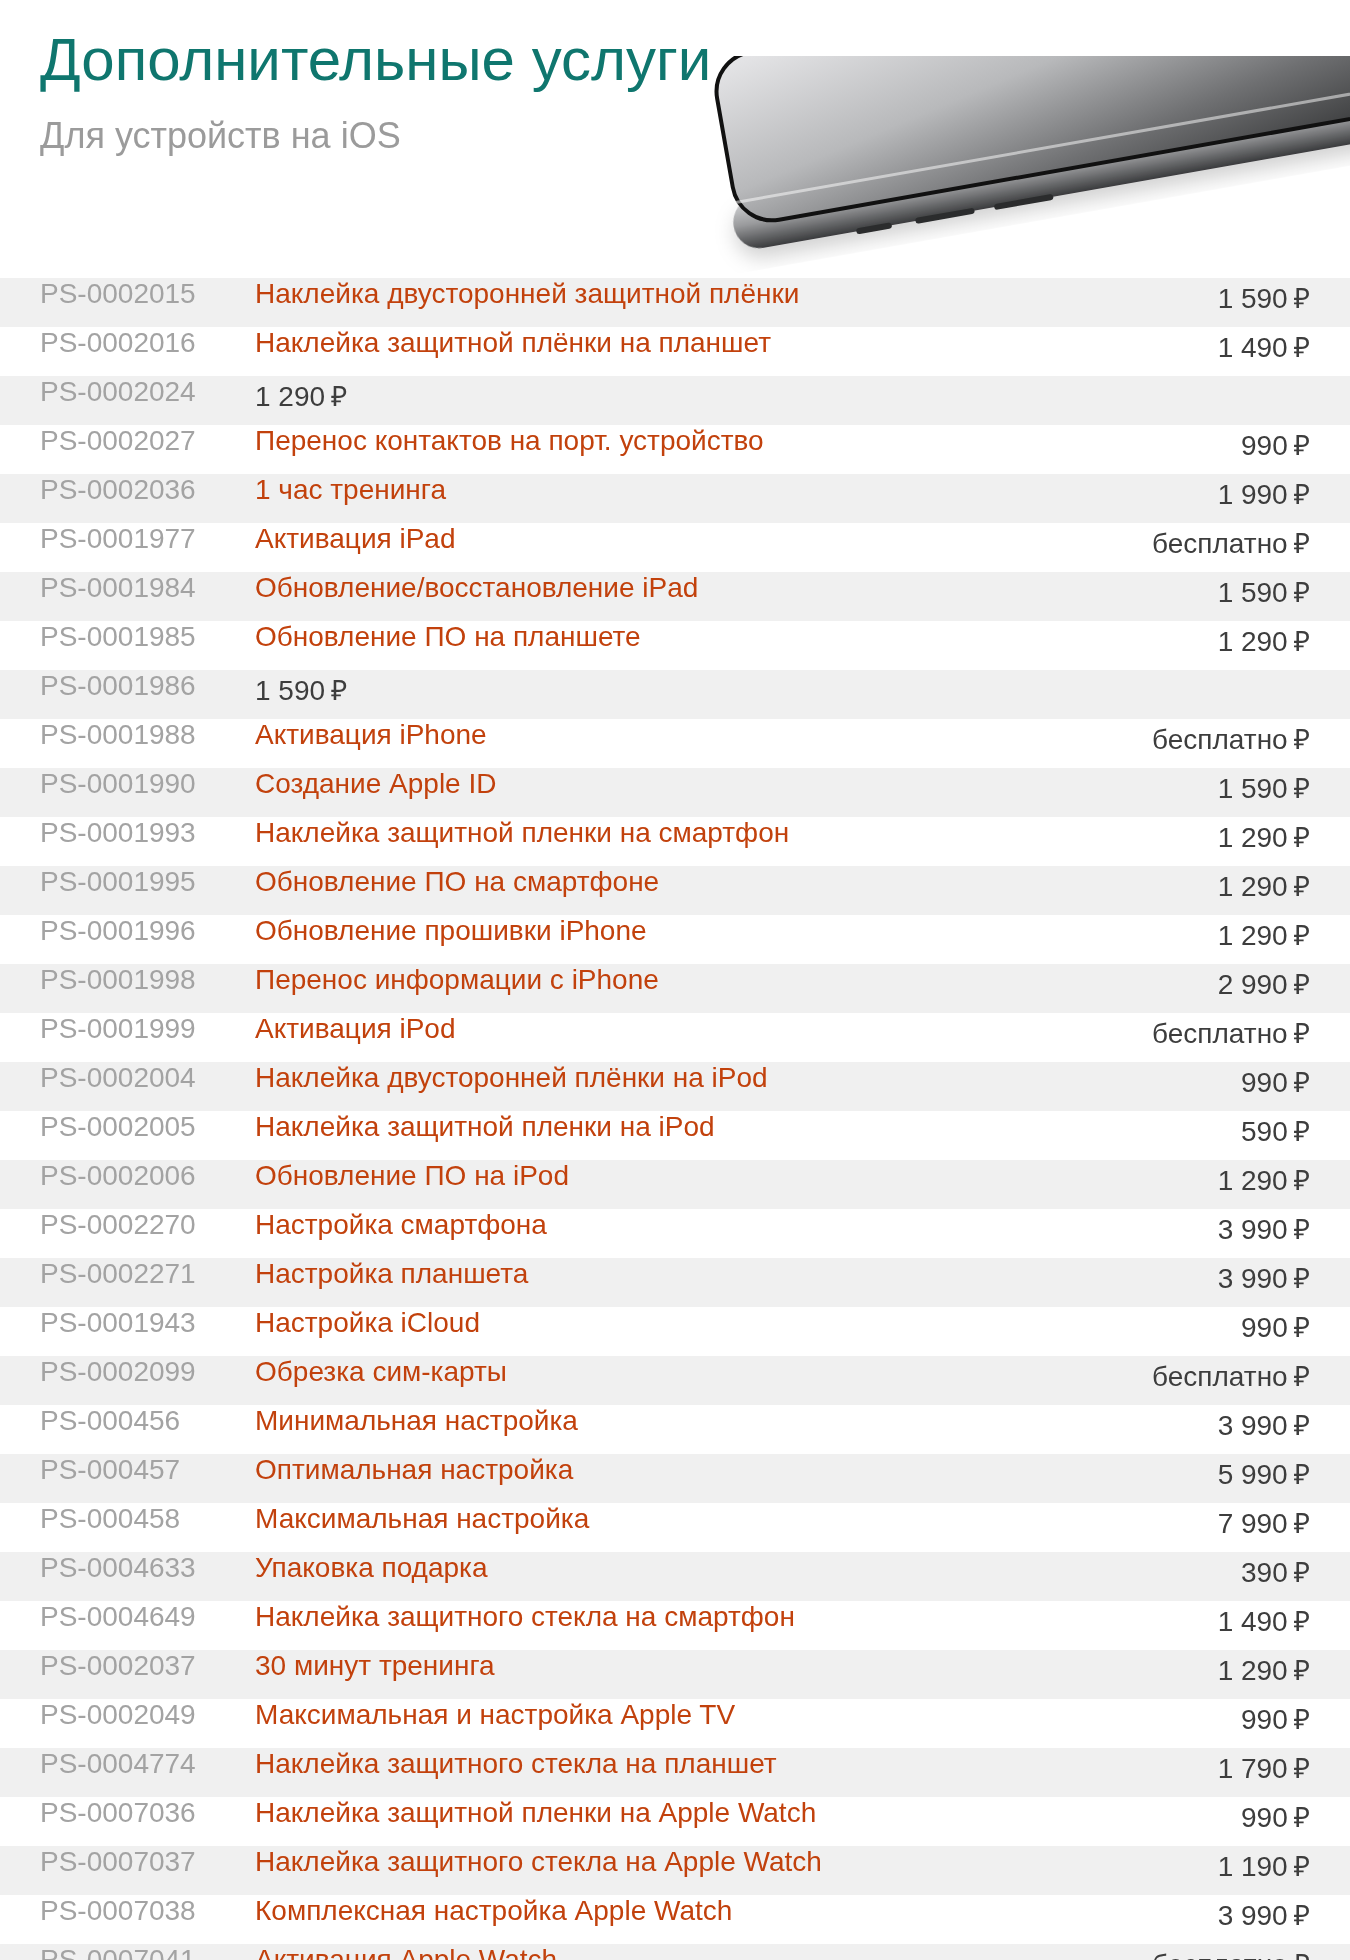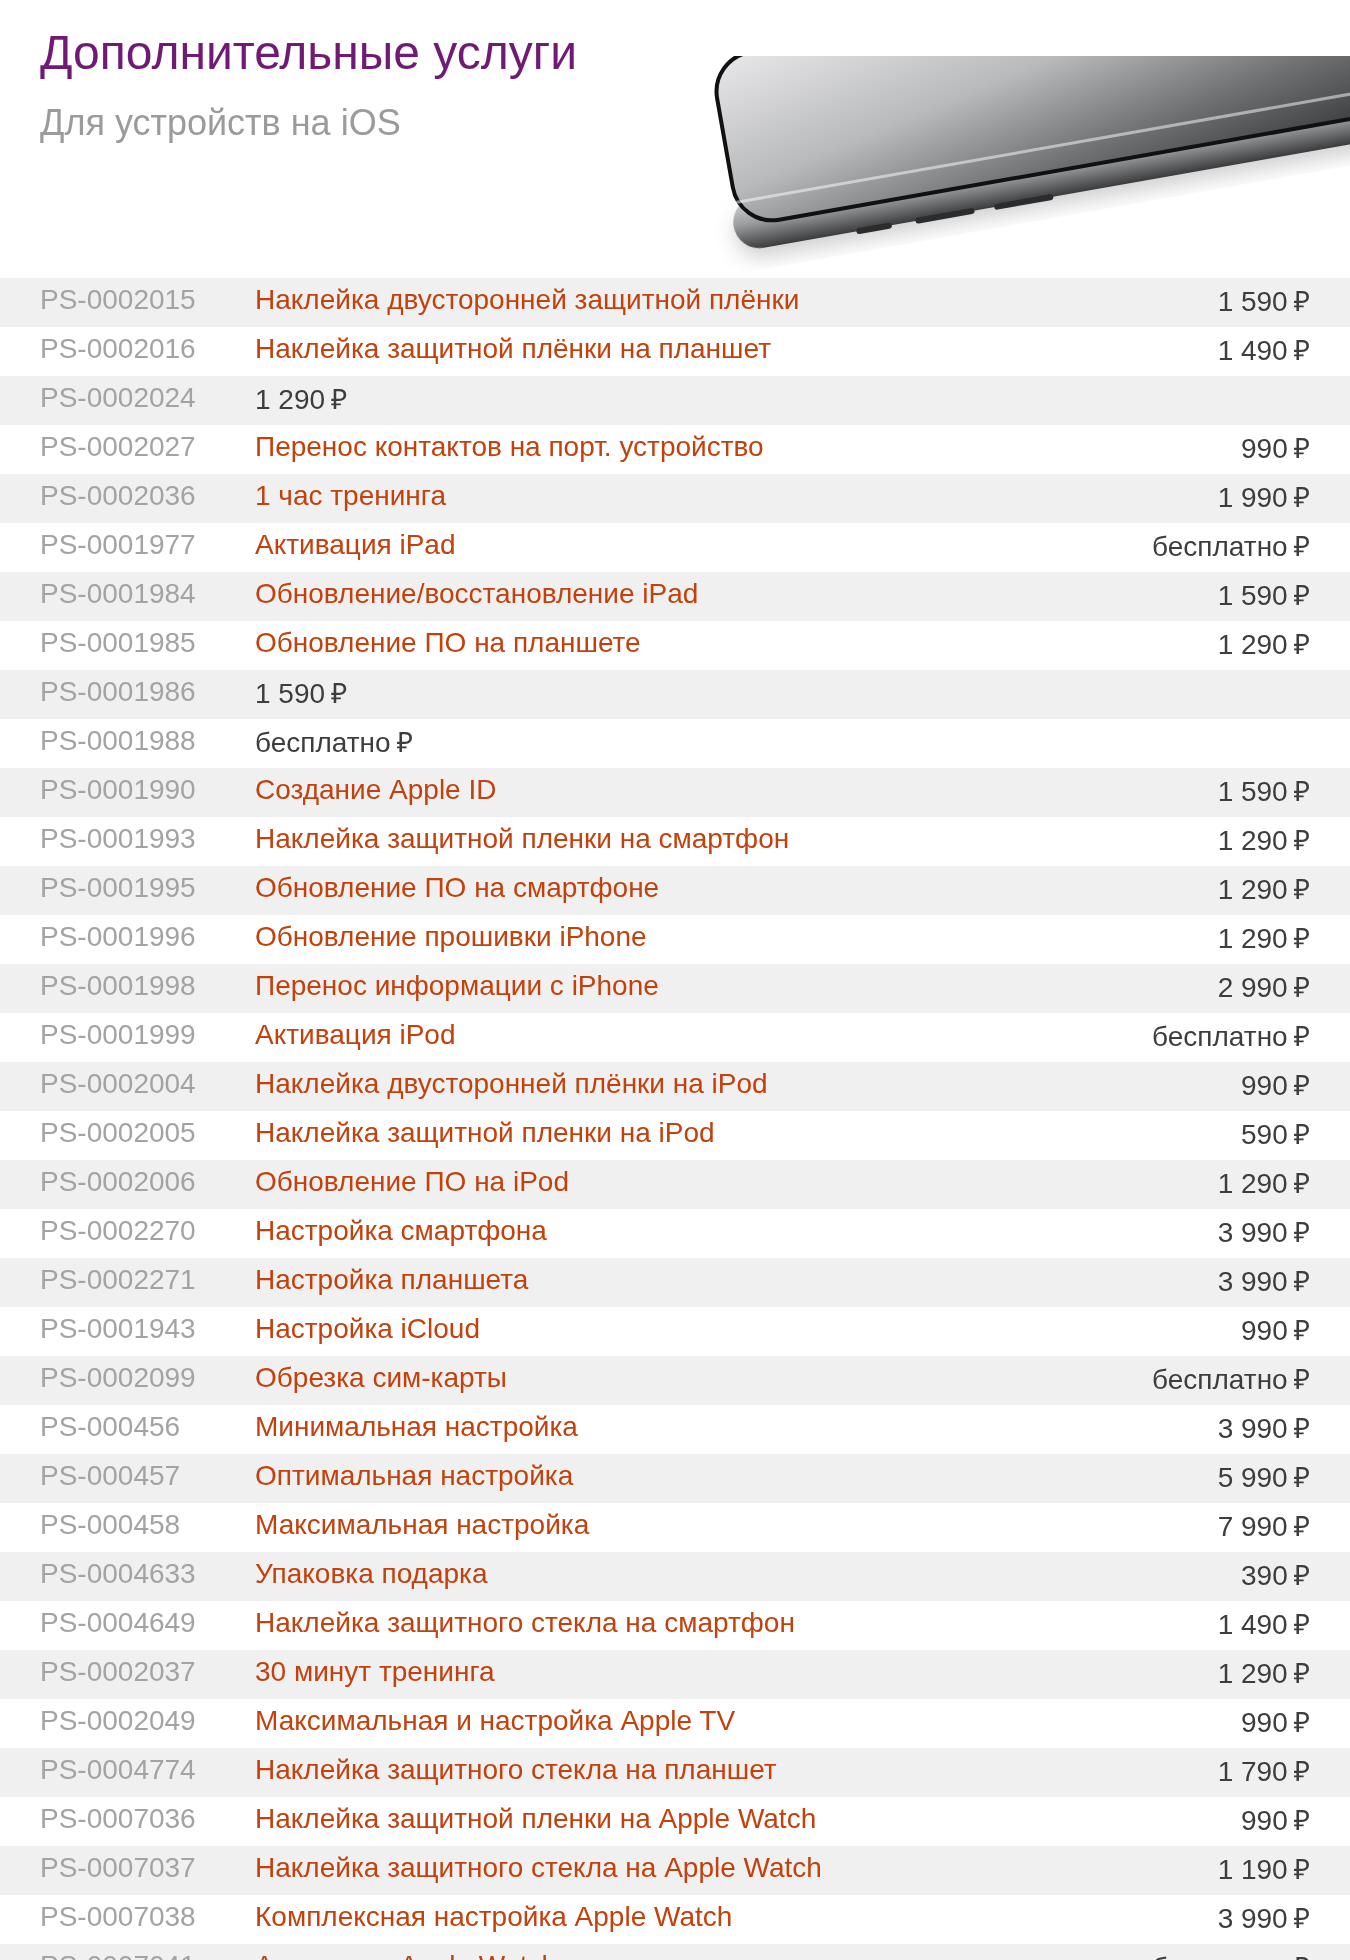--- a/index.html
+++ b/index.html
@@ -13,24 +13,24 @@
     width: 1350px;
     padding: 28px 0 40px 0;
     position: relative;
   }
   .header {
     position: relative;
     padding: 0 40px 30px 40px;
     min-height: 250px;
   }
   .title {
-    font-size: 48px;
+    font-size: 60px;
     font-weight: 300;
     line-height: 1.05;
-    color: #701a75;
+    color: #0f766e;
     letter-spacing: 0px;
     max-width: 700px;
   }
   .subtitle {
     margin-top: 24px;
     font-size: 36px;
     font-weight: 300;
     color: #9b9b9b;
   }
   .phone {
@@ -41,21 +41,21 @@
     height: 220px;
     pointer-events: none;
   }
   .phone svg { display: block; }
 
   .table {
     width: 100%;
   }
   .row {
     display: flex;
-    align-items: center;
+    align-items: flex-start;
     height: 49px;
     padding: 0 40px 6px 40px;
     font-size: 28px;
   }
   .row:nth-child(odd) { background: #f0f0f0; }
   .row:nth-child(even) { background: #ffffff; }
   .sku {
     width: 215px;
     flex: 0 0 215px;
     color: #a3a3a3;
@@ -170,20 +170,21 @@
         <div class="sku">PS-0001985</div>
         <div class="name">Обновление ПО на планшете</div>
         <div class="price"><span>1 290</span><span class="rub">₽</span></div>
       </div>
       <div class="row">
         <div class="sku">PS-0001986</div>
         <div class="price"><span>1 590</span><span class="rub">₽</span></div>
       </div>
       <div class="row">
         <div class="sku">PS-0001988</div>
+        <div class="name">Активация iPhone</div>
         <div class="price"><span>бесплатно</span><span class="rub">₽</span></div>
       </div>
       <div class="row">
         <div class="sku">PS-0001990</div>
         <div class="name">Создание Apple ID</div>
         <div class="price"><span>1 590</span><span class="rub">₽</span></div>
       </div>
       <div class="row">
         <div class="sku">PS-0001993</div>
         <div class="name">Наклейка защитной пленки на смартфон</div>

